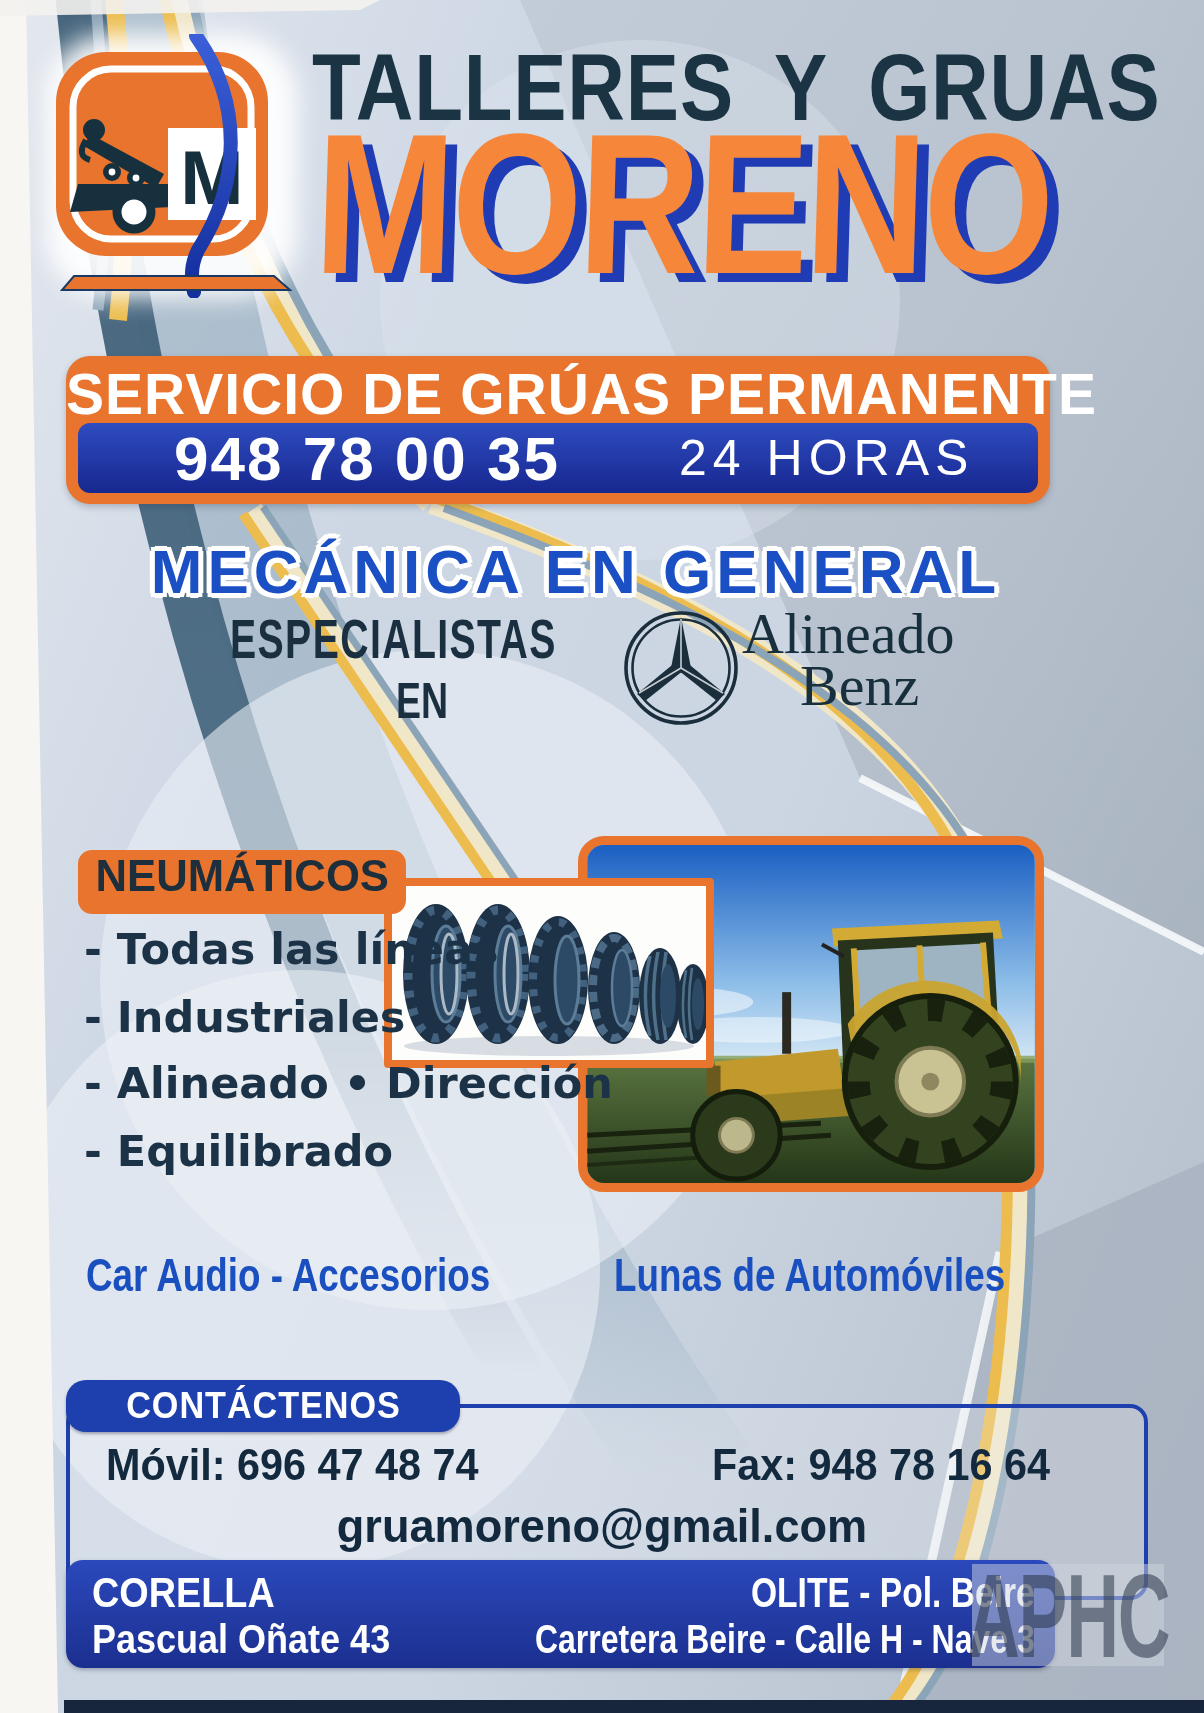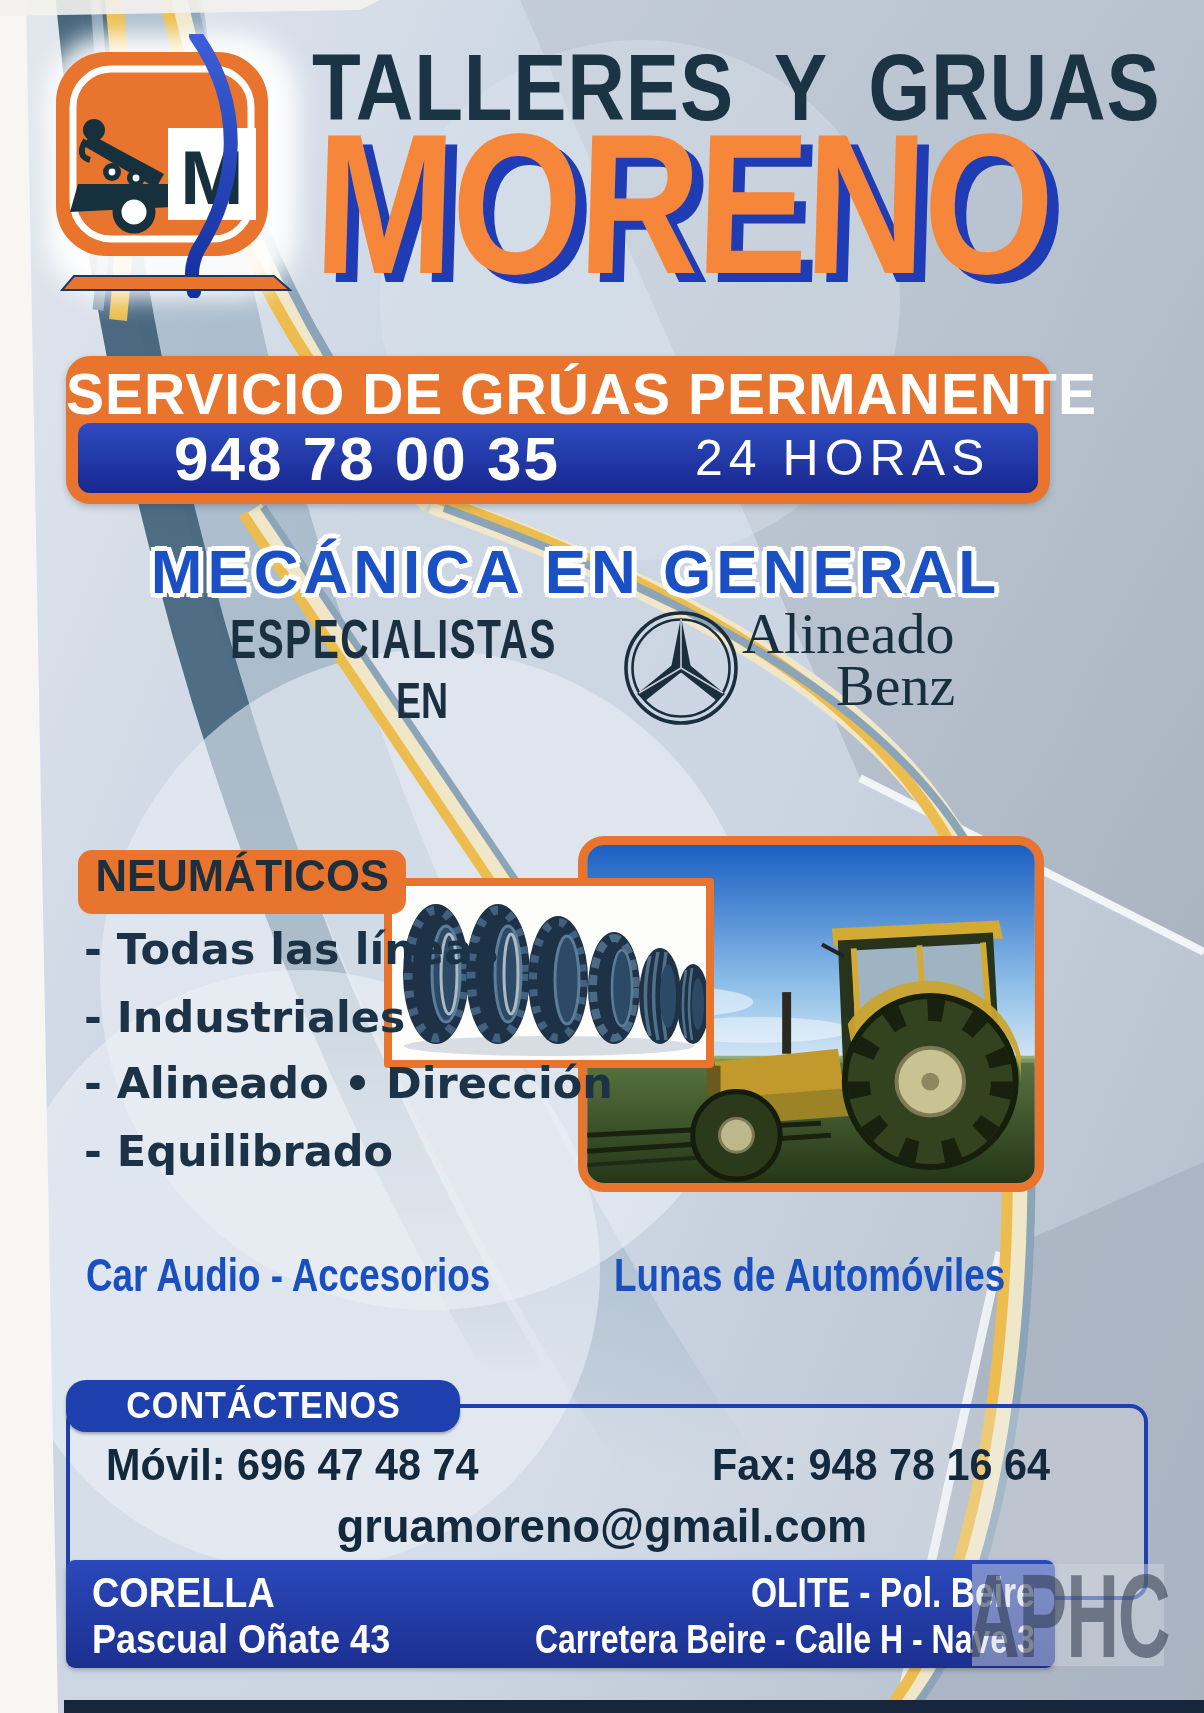--- a/index.html
+++ b/index.html
@@ -26,37 +26,37 @@
     color:#f6873a;letter-spacing:-4px;white-space:nowrap;
     transform:scaleX(.84) skewX(-2deg);transform-origin:left top;
     text-shadow:14px 9px 0 #1f3cb4;}
 
   
   .banner1{left:66px;top:356px;width:984px;height:148px;background:#e8742d;border-radius:24px;
     z-index:3;box-shadow:0 3px 6px rgba(40,50,70,.25);}
   .banner1-line1{position:absolute;left:0;right:0;top:5px;text-align:center;color:#fff;
     font-weight:700;font-size:57px;letter-spacing:1px;white-space:nowrap;}
   .banner1-inner{position:absolute;left:12px;top:67px;width:960px;height:70px;border-radius:12px;
-    background:linear-gradient(180deg,#2e4cc0,#17278f);display:flex;align-items:center;gap:16px;}
+    background:linear-gradient(180deg,#2e4cc0,#17278f);display:flex;align-items:center;}
   .banner1-phone{margin-left:96px;color:#fff;font-weight:700;font-size:62px;letter-spacing:2px;white-space:nowrap;}
   .banner1-hours{margin-left:119px;color:#fff;font-weight:400;font-size:50px;letter-spacing:6px;white-space:nowrap;}
 
   
   .mech{left:0;top:536px;width:1152px;text-align:center;z-index:3;
     font-weight:700;font-size:62px;letter-spacing:5px;color:#1b4fc4;white-space:nowrap;
     text-shadow:-4px -4px 0 #fff,4px -4px 0 #fff,-4px 4px 0 #fff,4px 4px 0 #fff,
       -5px 0 0 #fff,5px 0 0 #fff,0 -5px 0 #fff,0 5px 0 #fff,0 0 6px #fff;}
   .espec{left:230px;top:606px;z-index:3;font-weight:700;font-size:56px;color:#1a3040;
     letter-spacing:2px;transform:scaleX(.7);transform-origin:left top;white-space:nowrap;}
   .en{left:396px;top:672px;z-index:3;font-weight:700;font-size:50px;color:#1a3040;
     transform:scaleX(.75);transform-origin:left top;}
   .mb-star{left:620px;top:604px;width:122px;height:128px;z-index:3;}
   .mb-text{left:742px;top:608px;z-index:3;font-family:"Liberation Serif",serif;
     font-size:58px;line-height:52px;color:#18303e;}
-  .mb-text .l2{margin-left:94px;font-family:Liberation Serif, serif;}
+  .mb-text .l2{margin-left:58px;font-family:Liberation Serif, serif;}
 
   
   .tractor-panel{left:578px;top:836px;width:466px;height:356px;z-index:2;
     border:9px solid #e8742d;border-radius:26px;overflow:hidden;background:#7fb4e2;box-sizing:border-box;}
   .tires-panel{left:384px;top:878px;width:330px;height:190px;z-index:3;
     border:8px solid #e8742d;border-radius:4px;background:#fdfdfc;box-sizing:border-box;}
 
   
   .neu-tab{left:78px;top:850px;width:328px;height:64px;background:#e8742d;border-radius:14px;
     z-index:4;display:flex;justify-content:center;}
@@ -77,21 +77,21 @@
     display:flex;align-items:center;justify-content:center;box-shadow:0 2px 3px rgba(20,30,60,.35);}
   .contact-tab span{color:#fff;font-weight:700;font-size:36px;letter-spacing:1px;transform:scaleX(.95);white-space:nowrap;}
   .c-mobile{left:106px;top:1440px;z-index:4;font-weight:700;font-size:44px;color:#13293e;
     transform:scaleX(.94);transform-origin:left top;white-space:nowrap;}
   .c-fax{left:712px;top:1440px;z-index:4;font-weight:700;font-size:44px;color:#13293e;
     transform:scaleX(.94);transform-origin:left top;white-space:nowrap;}
   .c-email{left:0;top:1498px;width:1204px;text-align:center;z-index:4;
     font-weight:700;font-size:47px;color:#13293e;transform:scaleX(.96);}
 
   
-  .addr-banner{left:66px;top:1560px;width:989px;height:108px;z-index:5;border-radius:9px;
+  .addr-banner{left:66px;top:1560px;width:989px;height:108px;z-index:5;border-radius:17px;
     background:linear-gradient(180deg,#2b49bc,#1b2f8f);box-shadow:0 2px 4px rgba(20,30,60,.3);}
   .addr-left{position:absolute;left:26px;top:10px;color:#fff;font-weight:700;
     transform:scaleX(.9);transform-origin:left top;white-space:nowrap;}
   .addr-left .city{font-size:42px;line-height:46px;}
   .addr-left .street{font-size:40px;line-height:46px;}
   .addr-right{position:absolute;right:20px;top:10px;color:#fff;font-weight:700;text-align:right;
     transform:scaleX(.8);transform-origin:right top;white-space:nowrap;}
   .addr-right .city{font-size:42px;line-height:46px;}
   .addr-right .street{font-size:40px;line-height:46px;}
 

